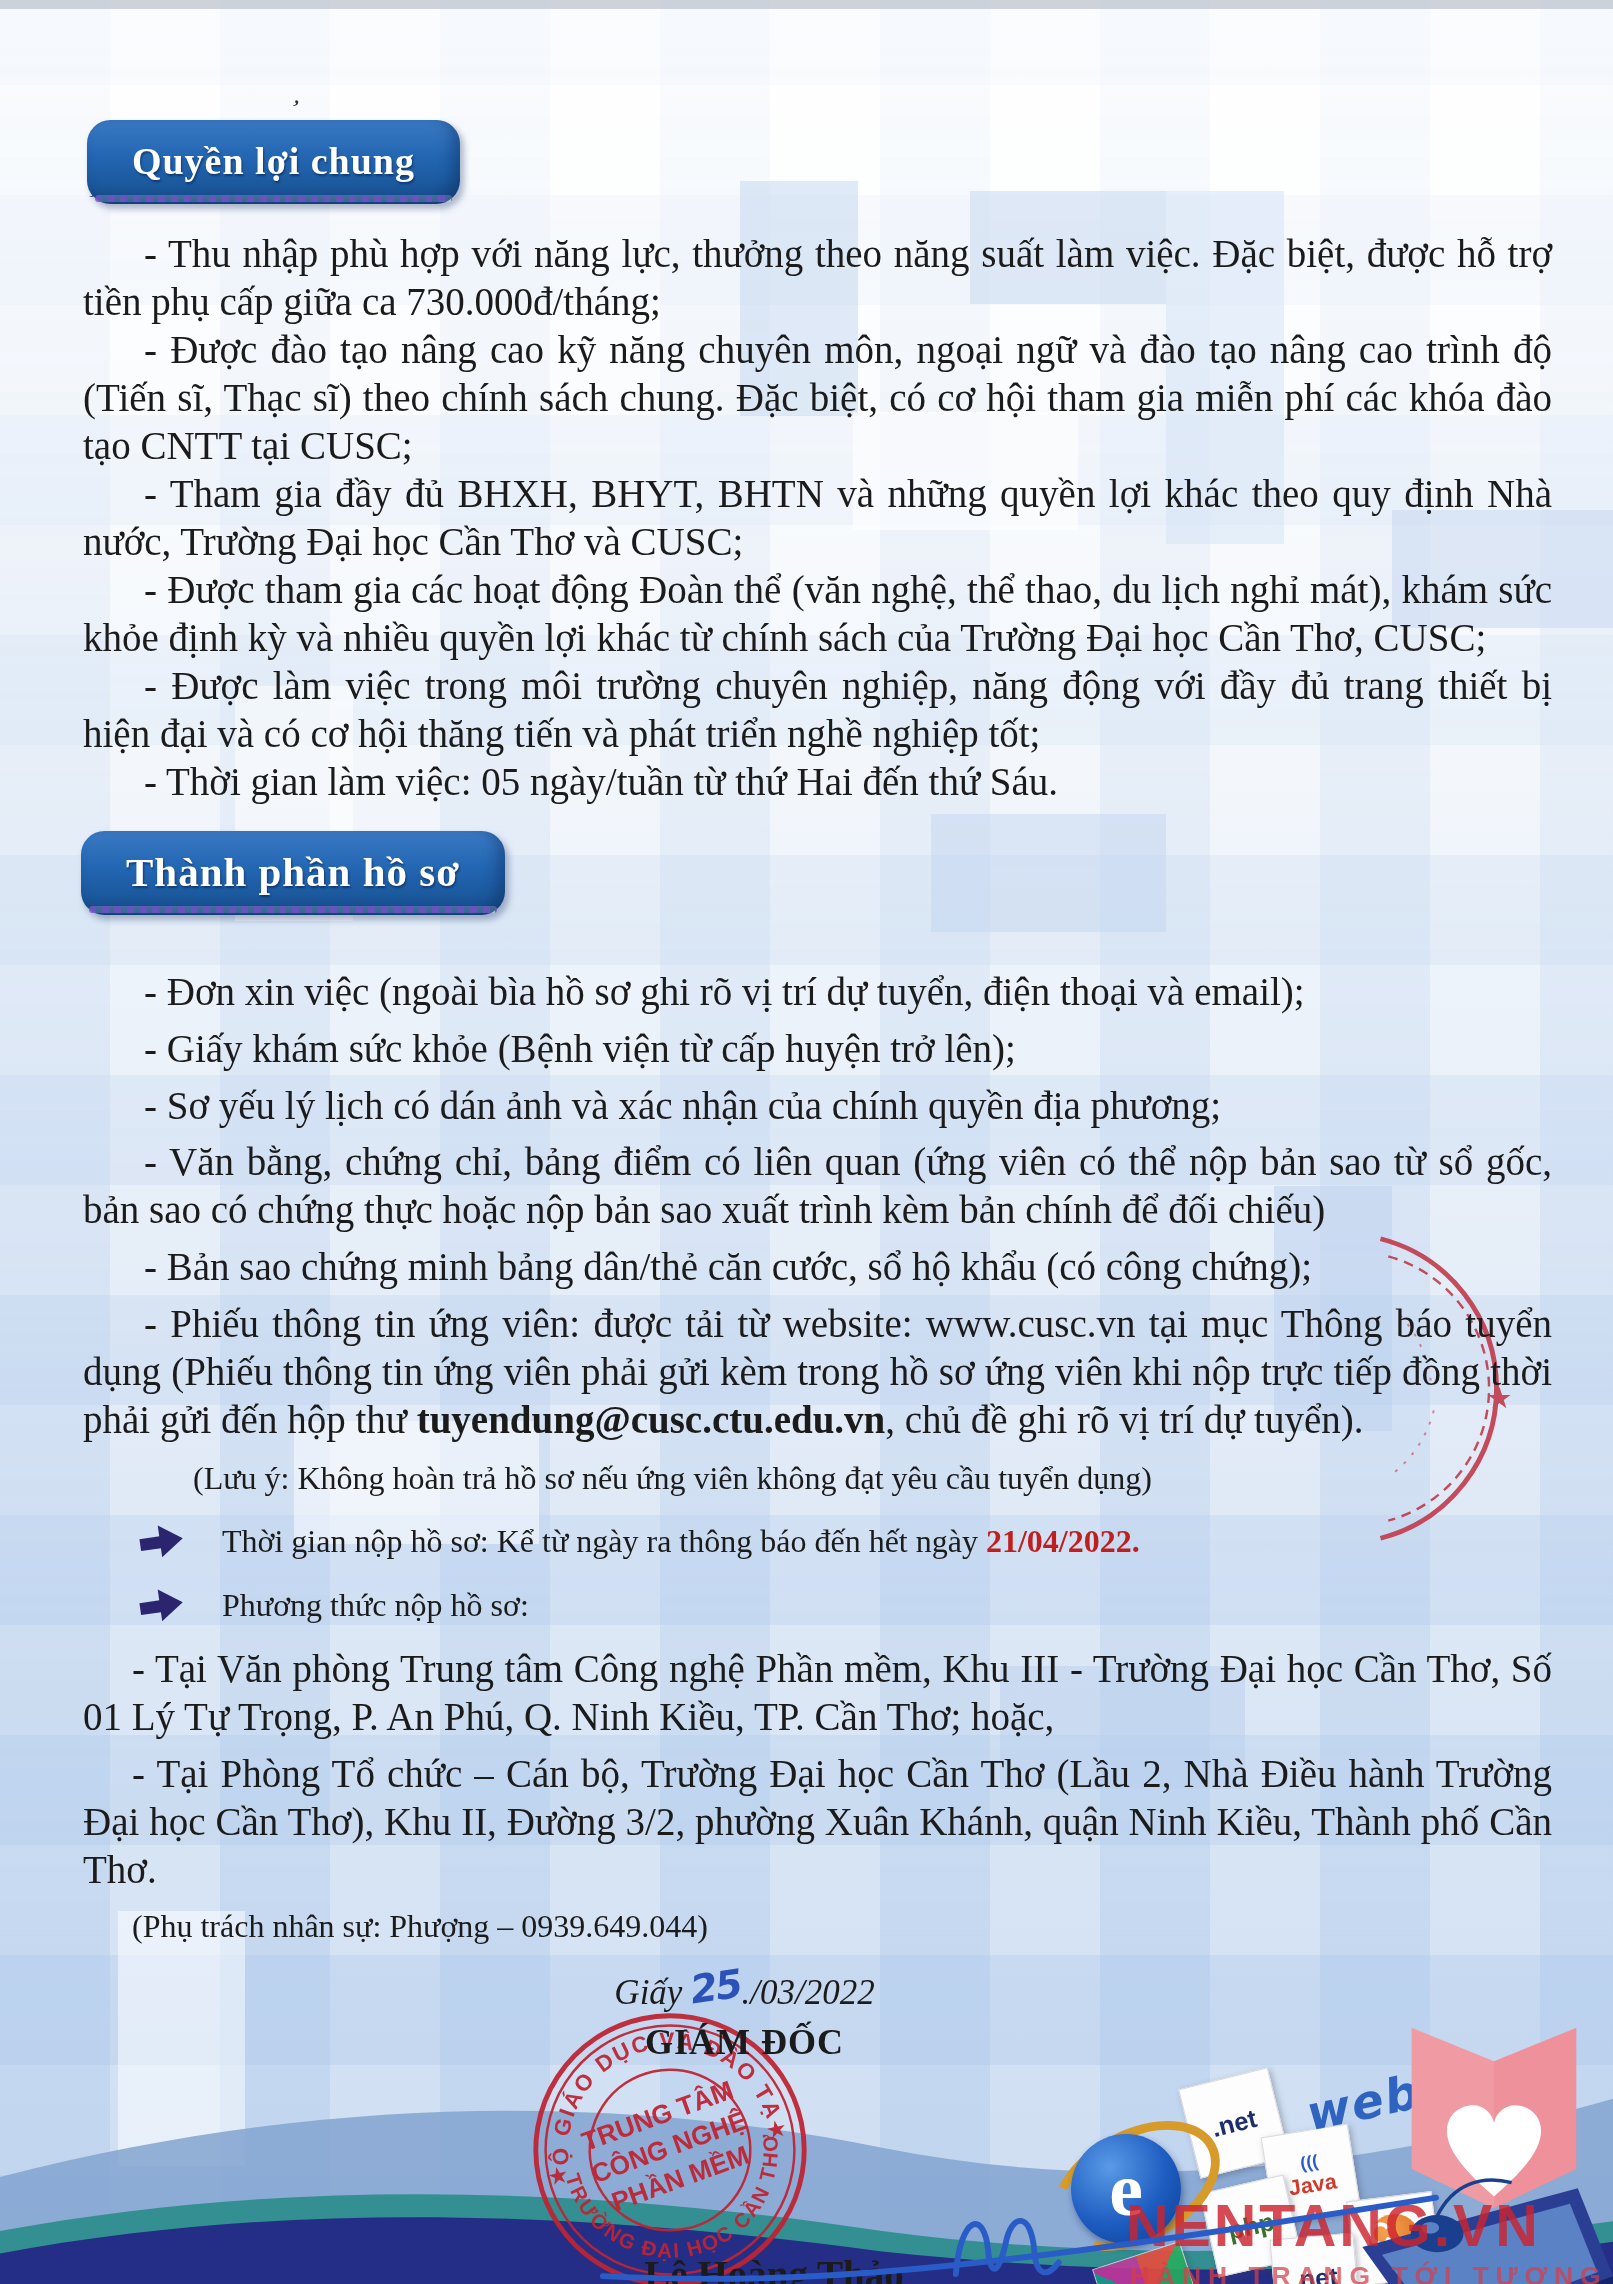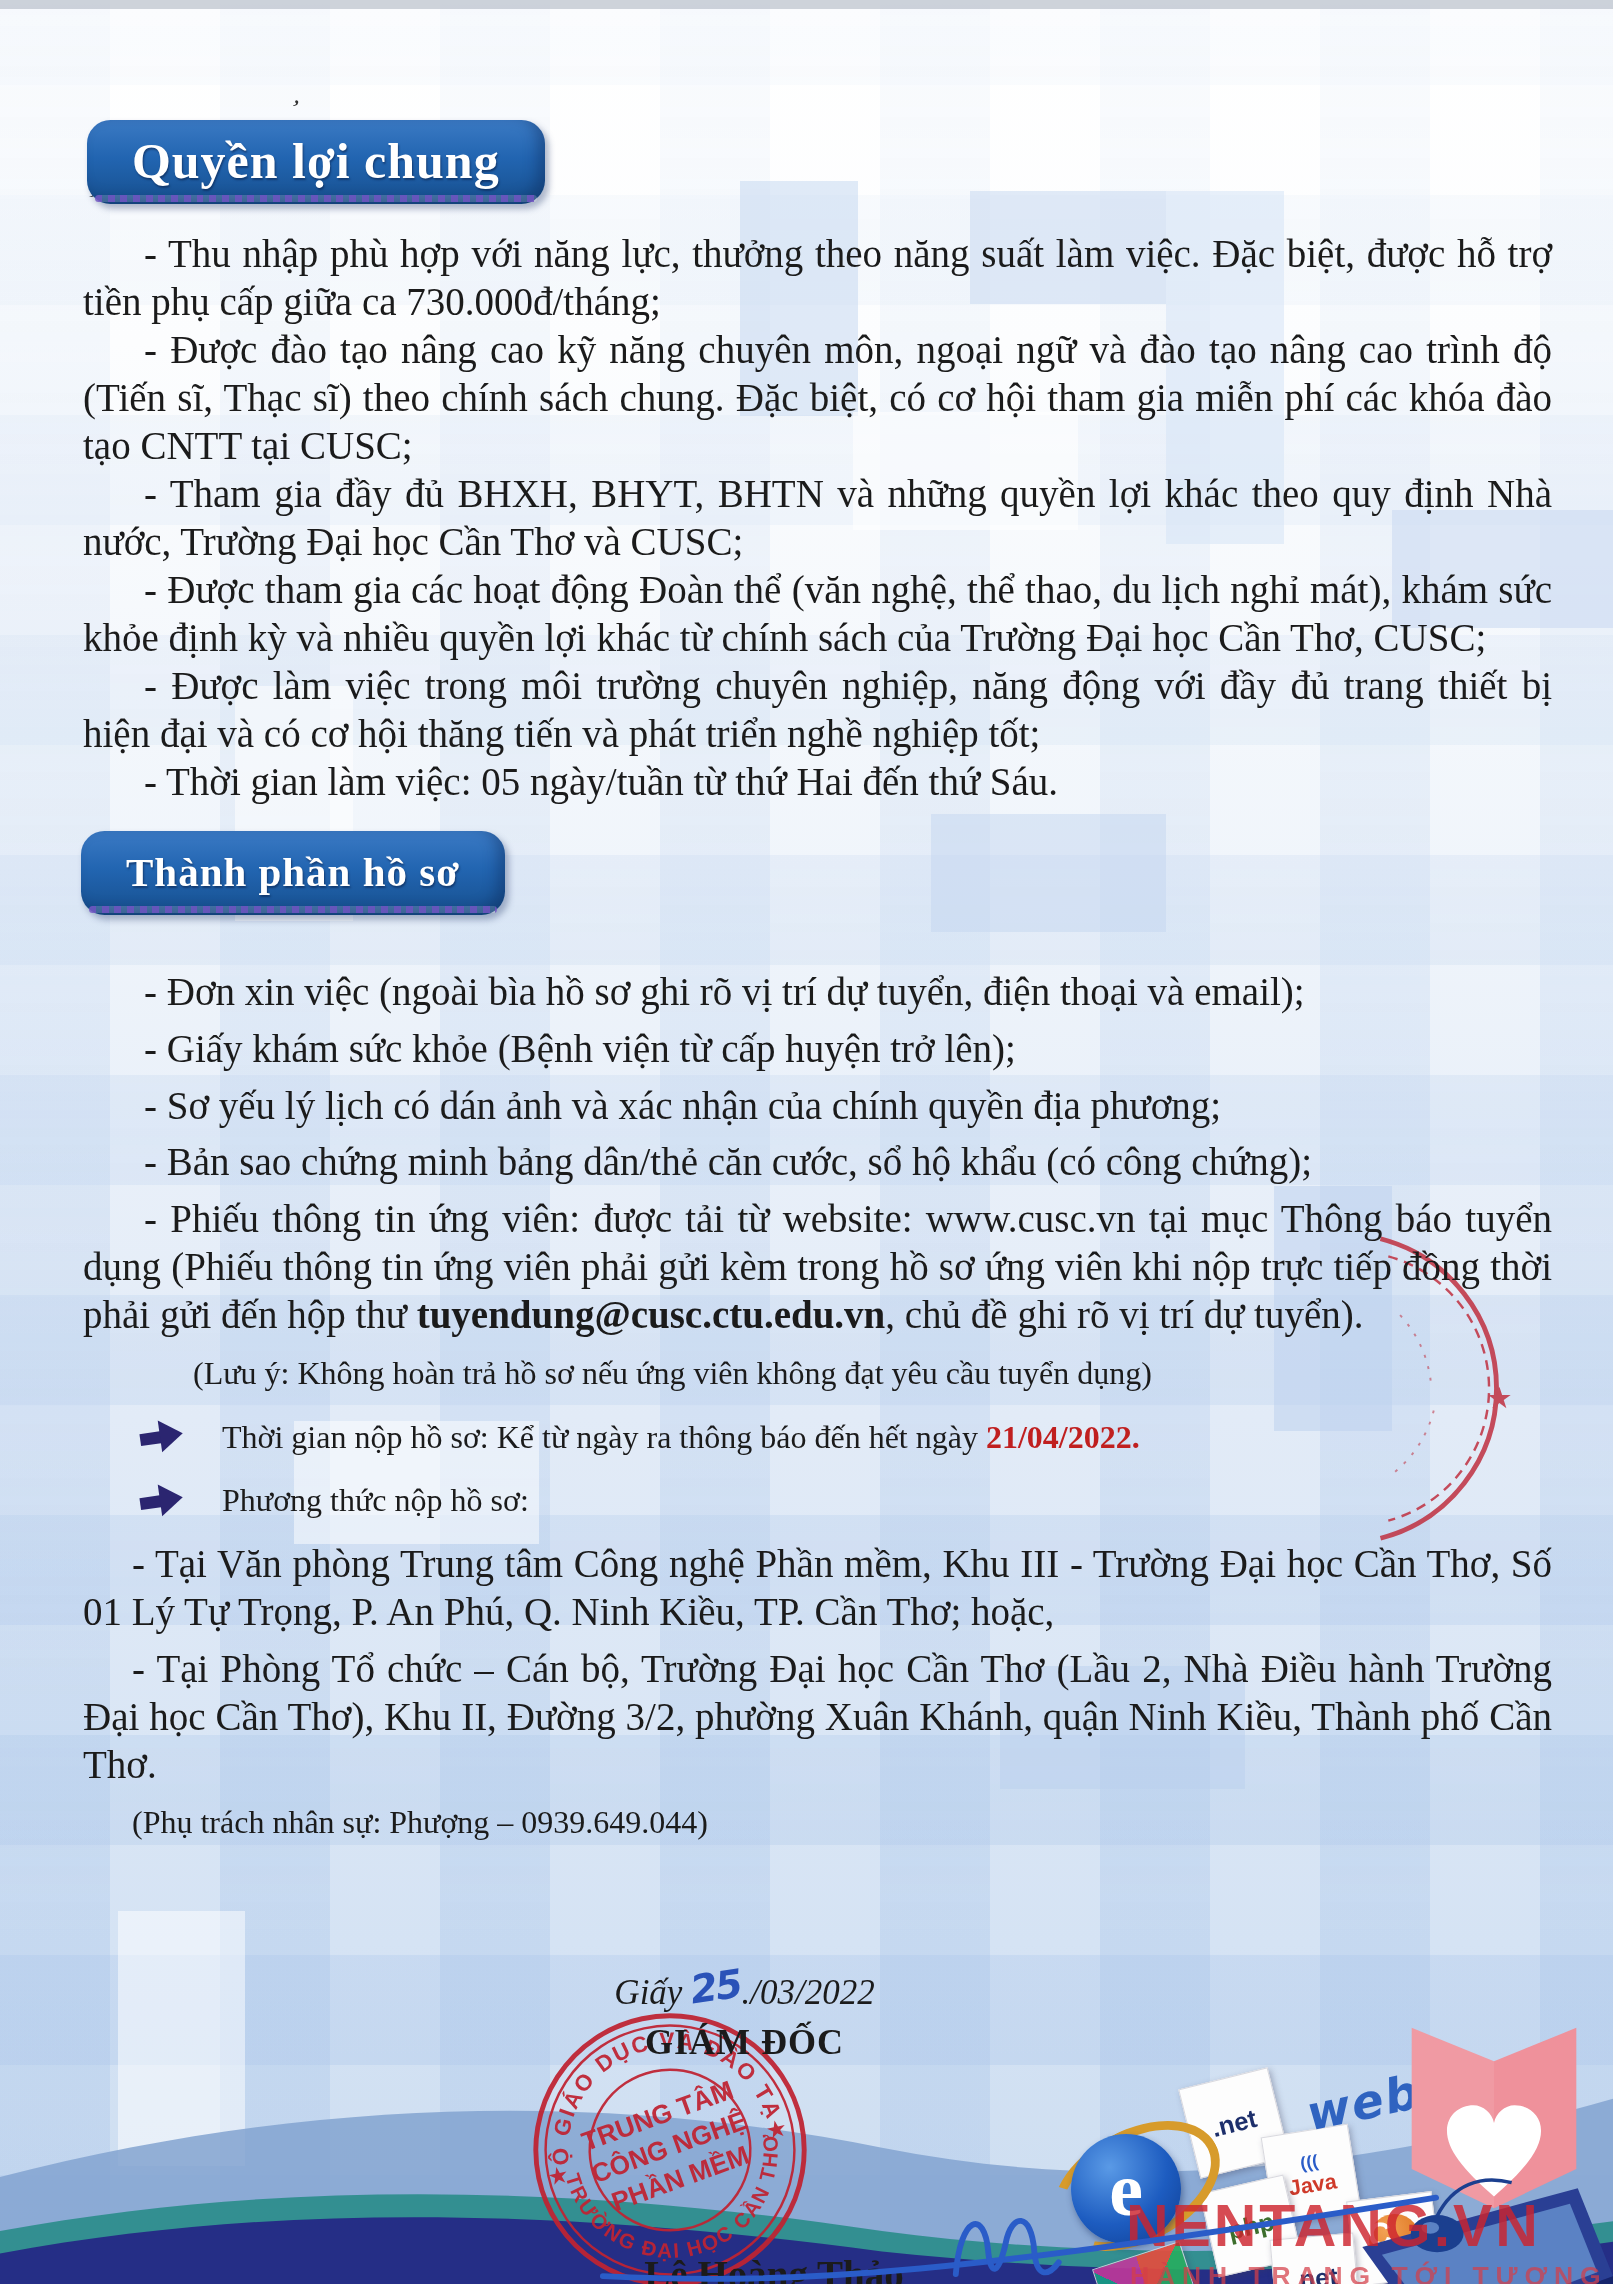--- a/index.html
+++ b/index.html
@@ -16,21 +16,21 @@
     -webkit-mask-image:linear-gradient(180deg, rgba(0,0,0,.18) 0%, rgba(0,0,0,.40) 25%, rgba(0,0,0,.70) 55%, #000 85%);
     mask-image:linear-gradient(180deg, rgba(0,0,0,.18) 0%, rgba(0,0,0,.40) 25%, rgba(0,0,0,.70) 55%, #000 85%);
   }
   .sq{position:absolute;z-index:0;}
   .scan-edge{position:absolute;left:0;top:0;right:0;height:8.8px;background:rgba(140,150,165,.40);z-index:1;}
   .speck{position:absolute;z-index:2;color:#333;font-size:25.5px;}
 
   .content{position:absolute;left:83px;right:61px;top:120px;z-index:4;}
   .badge{
     position:relative;display:inline-block;padding:0 45px;height:84px;line-height:82px;
-    border-radius:23.5px;color:#fff;font-weight:bold;font-size:50px;letter-spacing:1px;
+    border-radius:23.5px;color:#fff;font-weight:bold;font-size:38px;letter-spacing:1px;
     background:linear-gradient(180deg,#3b7ac4 0%,#2265b1 45%,#17508f 100%);
     box-shadow:3.9px 4.9px 6.9px rgba(40,60,110,.35), inset -7.8px -4.9px 13.7px rgba(10,30,70,.35);
     text-shadow:1px 2px 2px rgba(10,30,70,.55);
   }
   .badge::after{
     content:"";position:absolute;left:7.8px;right:7.8px;bottom:2px;height:6.9px;border-radius:3.9px;
     background:repeating-linear-gradient(90deg, rgba(116,88,196,.85) 0 6.9px, rgba(255,255,255,.18) 6.9px 12.7px);
   }
   .badge1{margin:0 0 25.5px 3.9px;}
   .badge2{margin:25.5px 0 53px -2px;font-size:41px;}
@@ -129,20 +129,21 @@
     <p class="doc">- Tham gia đầy đủ BHXH, BHYT, BHTN và những quyền lợi khác theo quy định Nhà nước, Trường Đại học Cần Thơ và CUSC;</p>
     <p class="doc">- Được tham gia các hoạt động Đoàn thể (văn nghệ, thể thao, du lịch nghỉ mát), khám sức khỏe định kỳ và nhiều quyền lợi khác từ chính sách của Trường Đại học Cần Thơ, CUSC;</p>
     <p class="doc">- Được làm việc trong môi trường chuyên nghiệp, năng động với đầy đủ trang thiết bị hiện đại và có cơ hội thăng tiến và phát triển nghề nghiệp tốt;</p>
     <p class="doc">- Thời gian làm việc: 05 ngày/tuần từ thứ Hai đến thứ Sáu.</p>
 
     <div class="badge badge2">Thành phần hồ sơ</div>
 
     <p class="doc sp">- Đơn xin việc (ngoài bìa hồ sơ ghi rõ vị trí dự tuyển, điện thoại và email);</p>
     <p class="doc sp">- Giấy khám sức khỏe (Bệnh viện từ cấp huyện trở lên);</p>
     <p class="doc sp">- Sơ yếu lý lịch có dán ảnh và xác nhận của chính quyền địa phương;</p>
+    <p class="doc sp">- Văn bằng, chứng chỉ, bảng điểm có liên quan (ứng viên có thể nộp bản sao từ sổ gốc, bản sao có chứng thực hoặc nộp bản sao xuất trình kèm bản chính để đối chiếu)</p>
     <p class="doc sp">- Bản sao chứng minh bảng dân/thẻ căn cước, sổ hộ khẩu (có công chứng);</p>
     <p class="doc sp"><span>- Phiếu thông tin ứng viên: được tải từ website: www.cusc.vn tại mục Thông báo tuyển dụng (Phiếu thông tin ứng viên phải gửi kèm trong hồ sơ ứng viên khi nộp trực tiếp đồng thời phải gửi đến hộp thư </span><span class="bold">tuyendung@cusc.ctu.edu.vn</span><span>, chủ đề ghi rõ vị trí dự tuyển).</span></p>
 
     <p class="note">(Lưu ý: Không hoàn trả hồ sơ nếu ứng viên không đạt yêu cầu tuyển dụng)</p>
 
     <div class="arrow-line">
       <span class="arrow-icon">
           <span class="bar"></span>
           <span class="tri"></span>
         </span>

